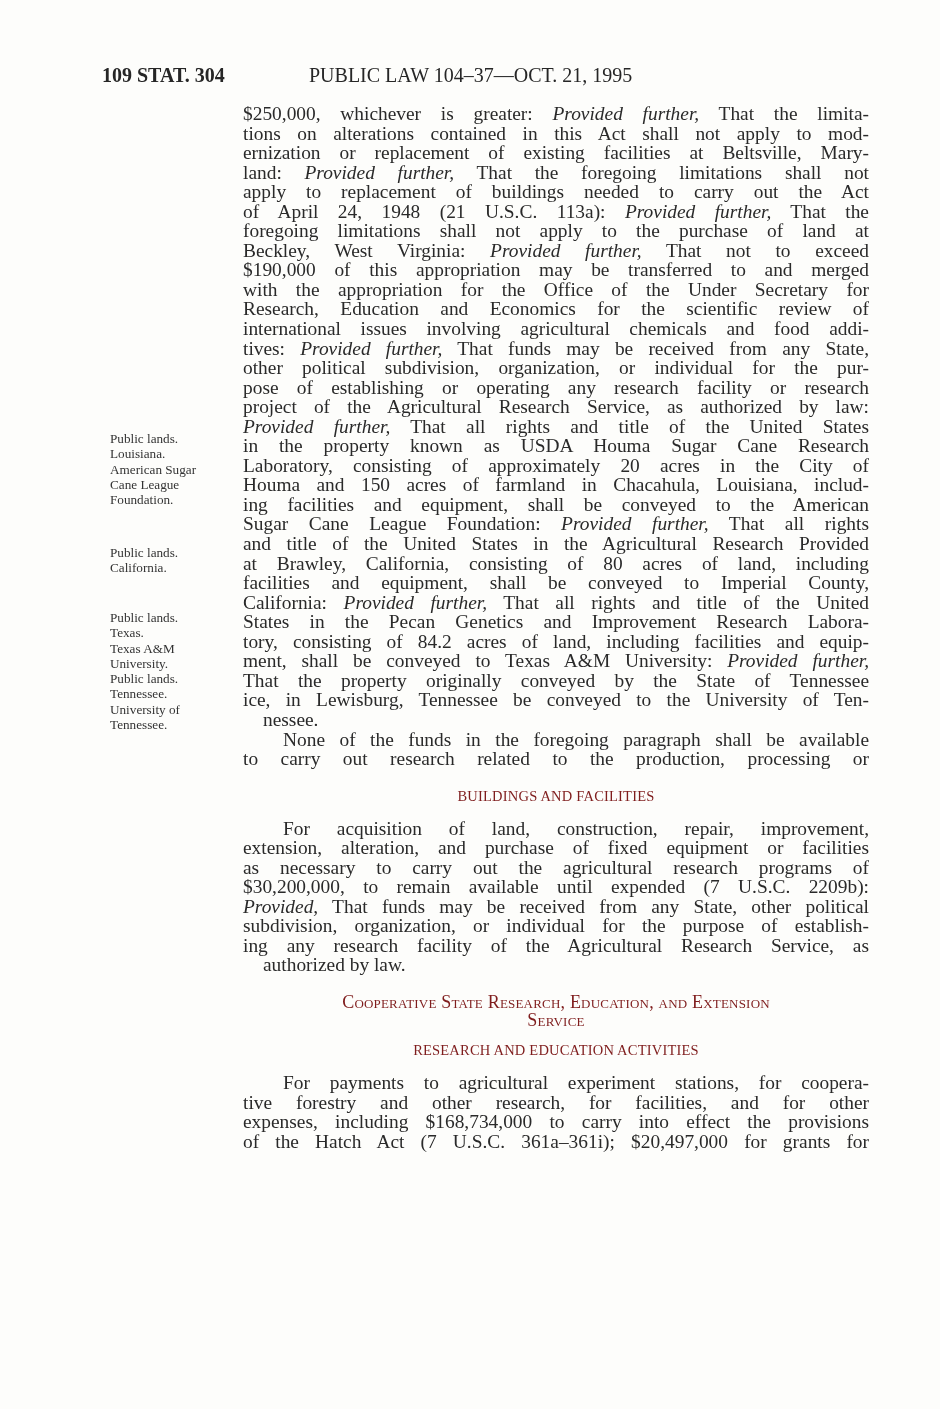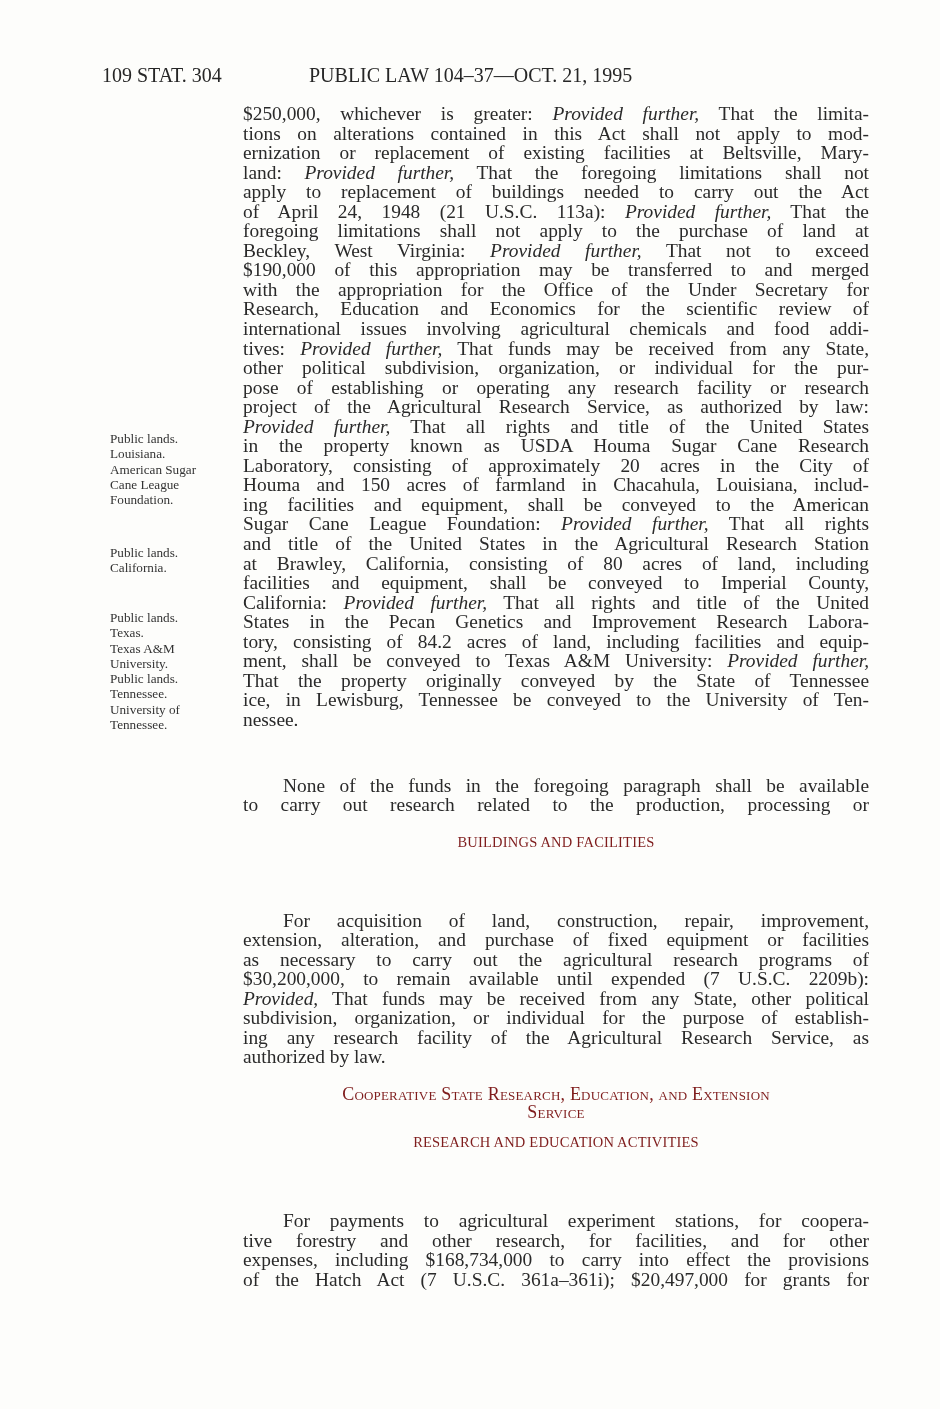--- a/index.html
+++ b/index.html
@@ -8,39 +8,39 @@
       background: #fdfdfb;
       font-family: "Liberation Serif", "DejaVu Serif", serif;
       color: #2a2a2a;
       position: relative;
       overflow: hidden;
     }
     .page-header {
       position: absolute; top: 64px; left: 102px; width: 760px; height: 26px;
       font-size: 20px; color: #262626;
     }
-    .page-header .stat { position: absolute; left: 0; top: 0; }
+    .page-header .stat { position: absolute; left: 0; top: 0; font-weight: bold; }
     .page-header .law { position: absolute; left: 207px; top: 0; }
     .margin-notes {
       position: absolute; left: 103px; top: 424px; width: 130px;
       font-size: 13.2px; line-height: 15.3px; color: #333;
     }
     .margin-group { margin: 7px; }
     .margin-group .note { display: block; white-space: nowrap; }
     .body-col {
       position: absolute; left: 243px; top: 104px; width: 626px;
       font-size: 19.4px; line-height: 19.55px; color: #2a2a2a;
     }
     .line {
       display: block; white-space: nowrap;
       text-align: justify; text-align-last: justify;
       height: 19.55px;
     }
-    .line.last { text-align-last: left; }
-    .line.indent { padding-left: 40px; margin-top: 46px; }
+    .line.last { text-align-last: left; margin-left: 20px; }
+    .line.indent { padding-left: 40px; }
     .line i, .em { font-style: italic; }
     .heading {
       text-align: center; font-size: 14.5px; letter-spacing: 0.2px; color: #7f1d1d;
       display: block;
     }
     .heading.sc { font-variant: small-caps; font-size: 18px; line-height: 18px; letter-spacing: 0.2px;}
     .spacer { display: block; }
   </style>
 </head>
 <body>
@@ -91,21 +91,21 @@
       <span class="line"><span>tives: </span><i>Provided further,</i><span> That funds may be received from any State,</span></span>
       <span class="line"><span>other political subdivision, organization, or individual for the pur-</span></span>
       <span class="line"><span>pose of establishing or operating any research facility or research</span></span>
       <span class="line"><span>project of the Agricultural Research Service, as authorized by law:</span></span>
       <span class="line"><i>Provided further,</i><span> That all rights and title of the United States</span></span>
       <span class="line"><span>in the property known as USDA Houma Sugar Cane Research</span></span>
       <span class="line"><span>Laboratory, consisting of approximately 20 acres in the City of</span></span>
       <span class="line"><span>Houma and 150 acres of farmland in Chacahula, Louisiana, includ-</span></span>
       <span class="line"><span>ing facilities and equipment, shall be conveyed to the American</span></span>
       <span class="line"><span>Sugar Cane League Foundation: </span><i>Provided further,</i><span> That all rights</span></span>
-      <span class="line"><span>and title of the United States in the Agricultural Research Station</span></span>
+      <span class="line"><span>and title of the United States in the Agricultural Research Provided</span></span>
       <span class="line"><span>at Brawley, California, consisting of 80 acres of land, including</span></span>
       <span class="line"><span>facilities and equipment, shall be conveyed to Imperial County,</span></span>
       <span class="line"><span>California: </span><i>Provided further,</i><span> That all rights and title of the United</span></span>
       <span class="line"><span>States in the Pecan Genetics and Improvement Research Labora-</span></span>
       <span class="line"><span>tory, consisting of 84.2 acres of land, including facilities and equip-</span></span>
       <span class="line"><span>ment, shall be conveyed to Texas A&amp;M University: </span><i>Provided further,</i></span>
       <span class="line"><span>That the property originally conveyed by the State of Tennessee</span></span>
       <span class="line"><span>ice, in Lewisburg, Tennessee be conveyed to the University of Ten-</span></span>
       <span class="line last"><span>nessee.</span></span>
     </div>

